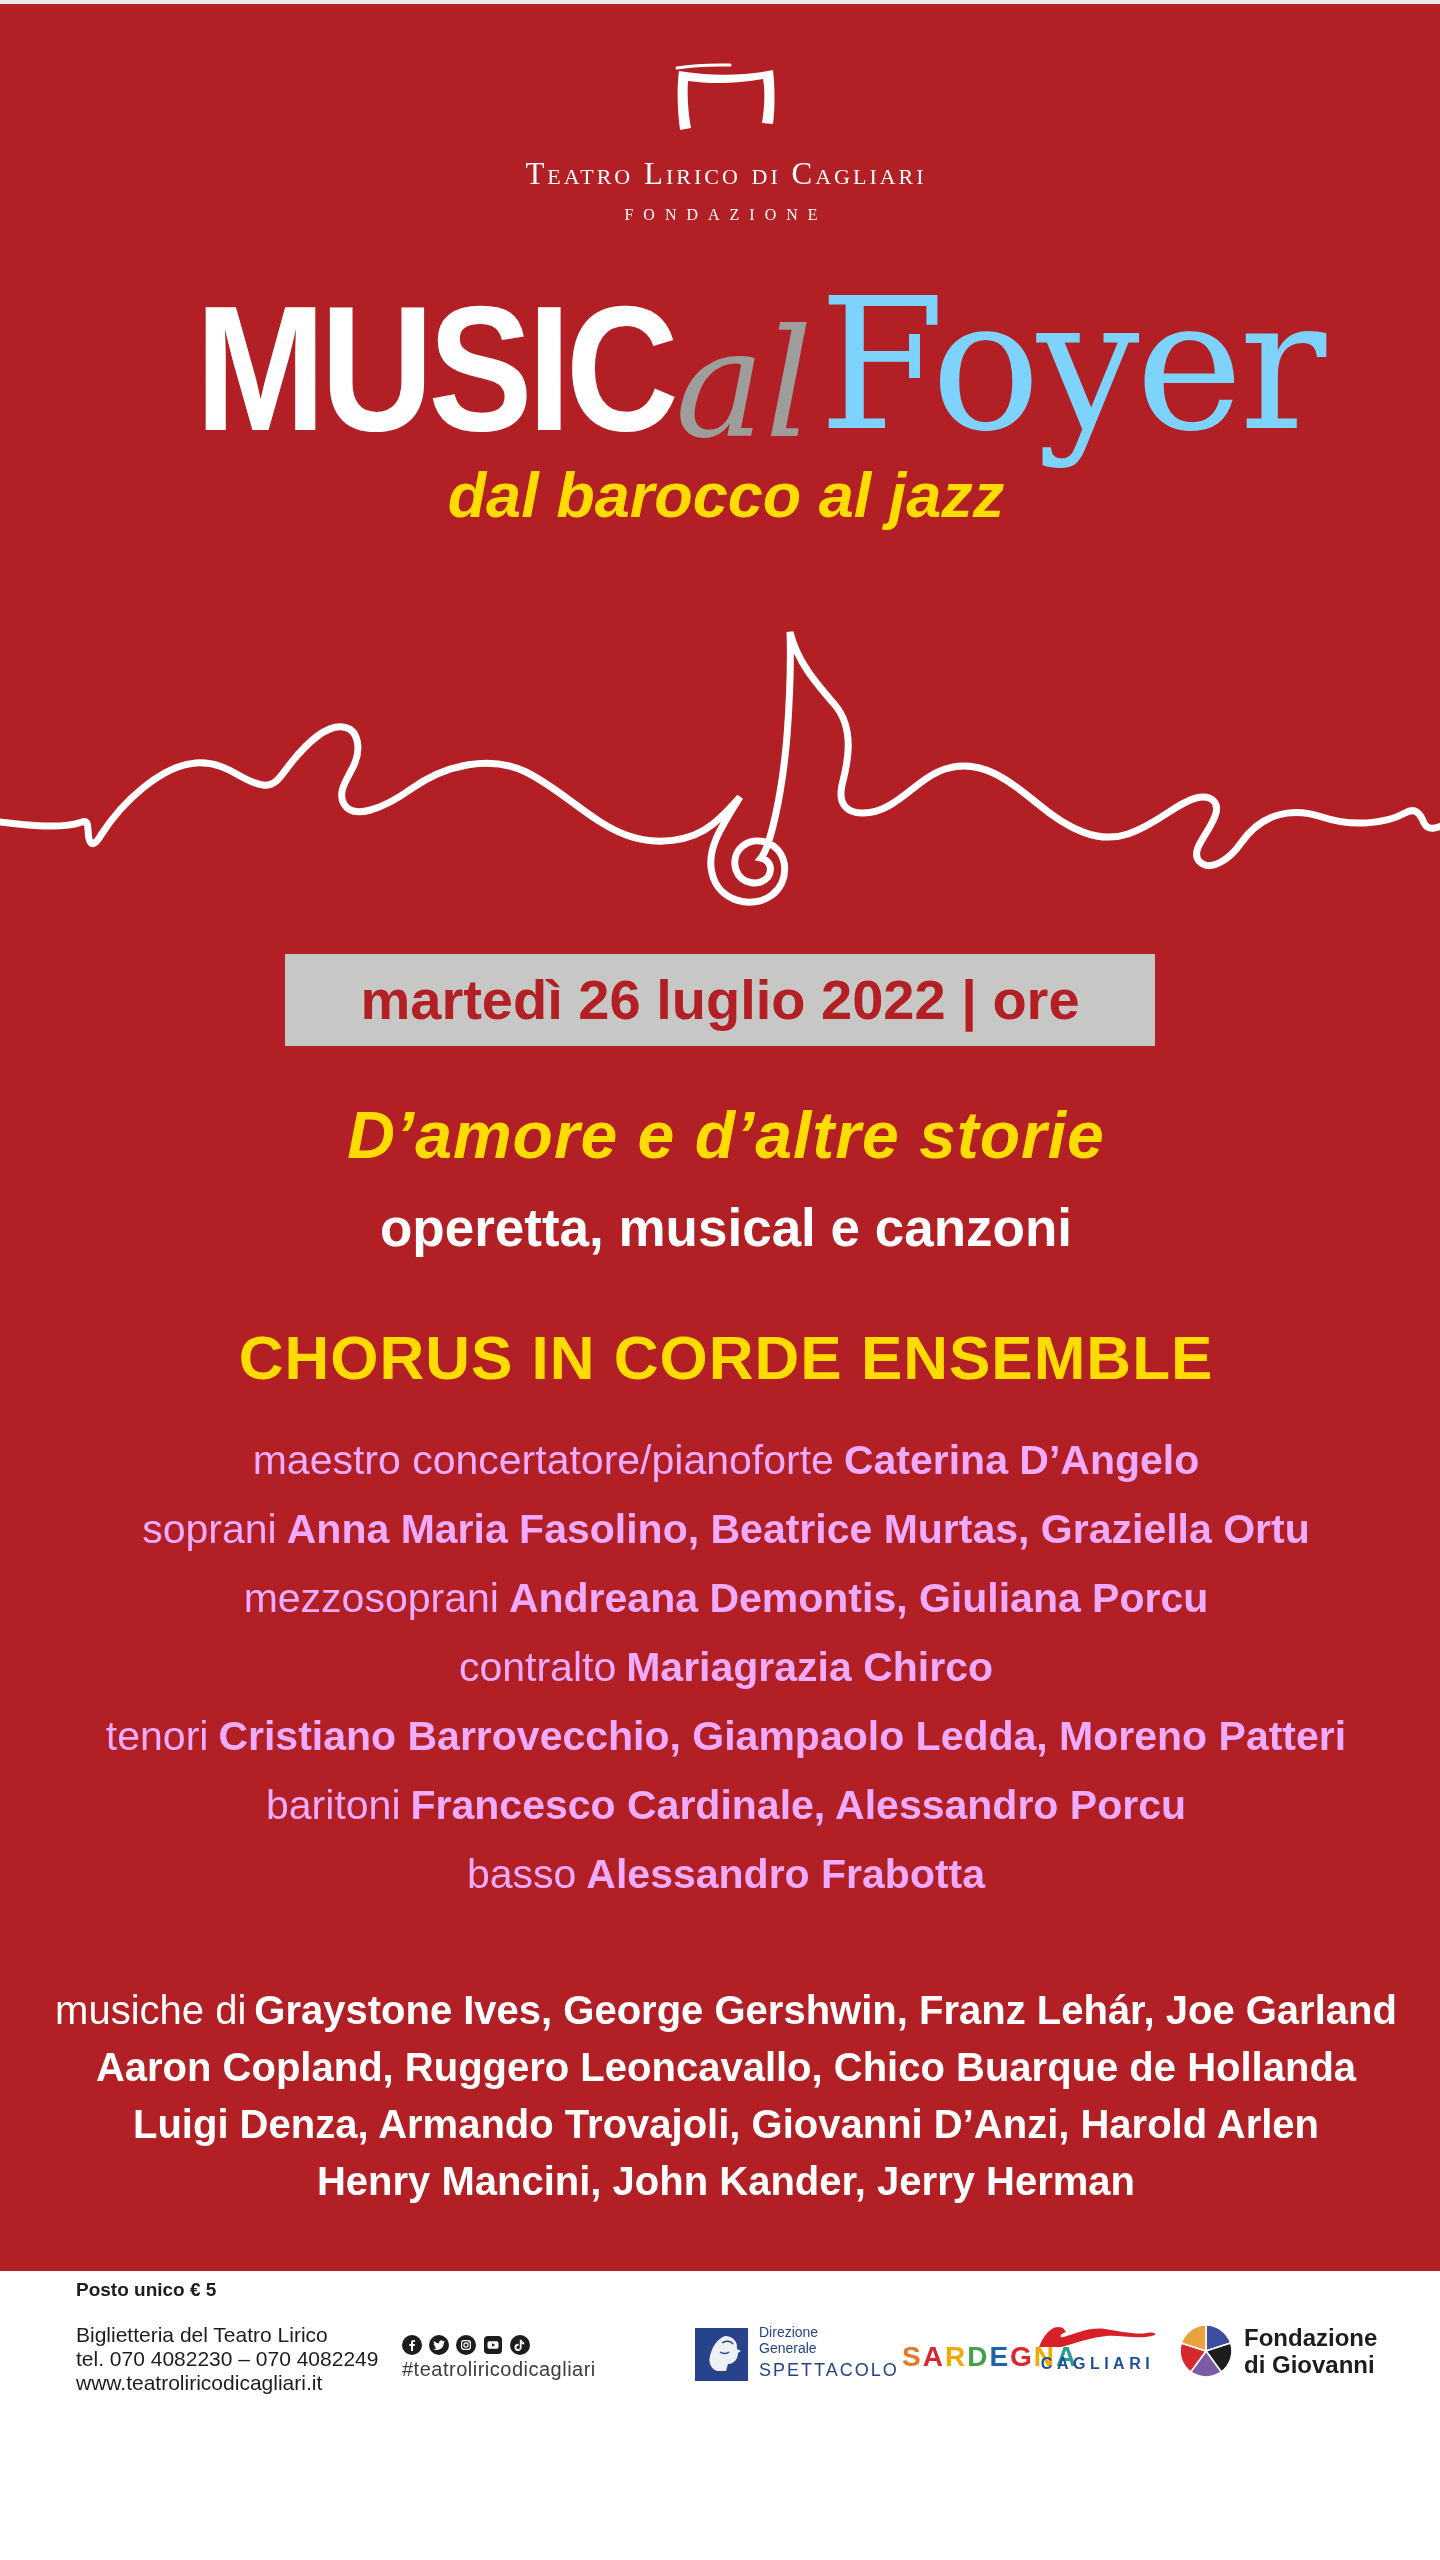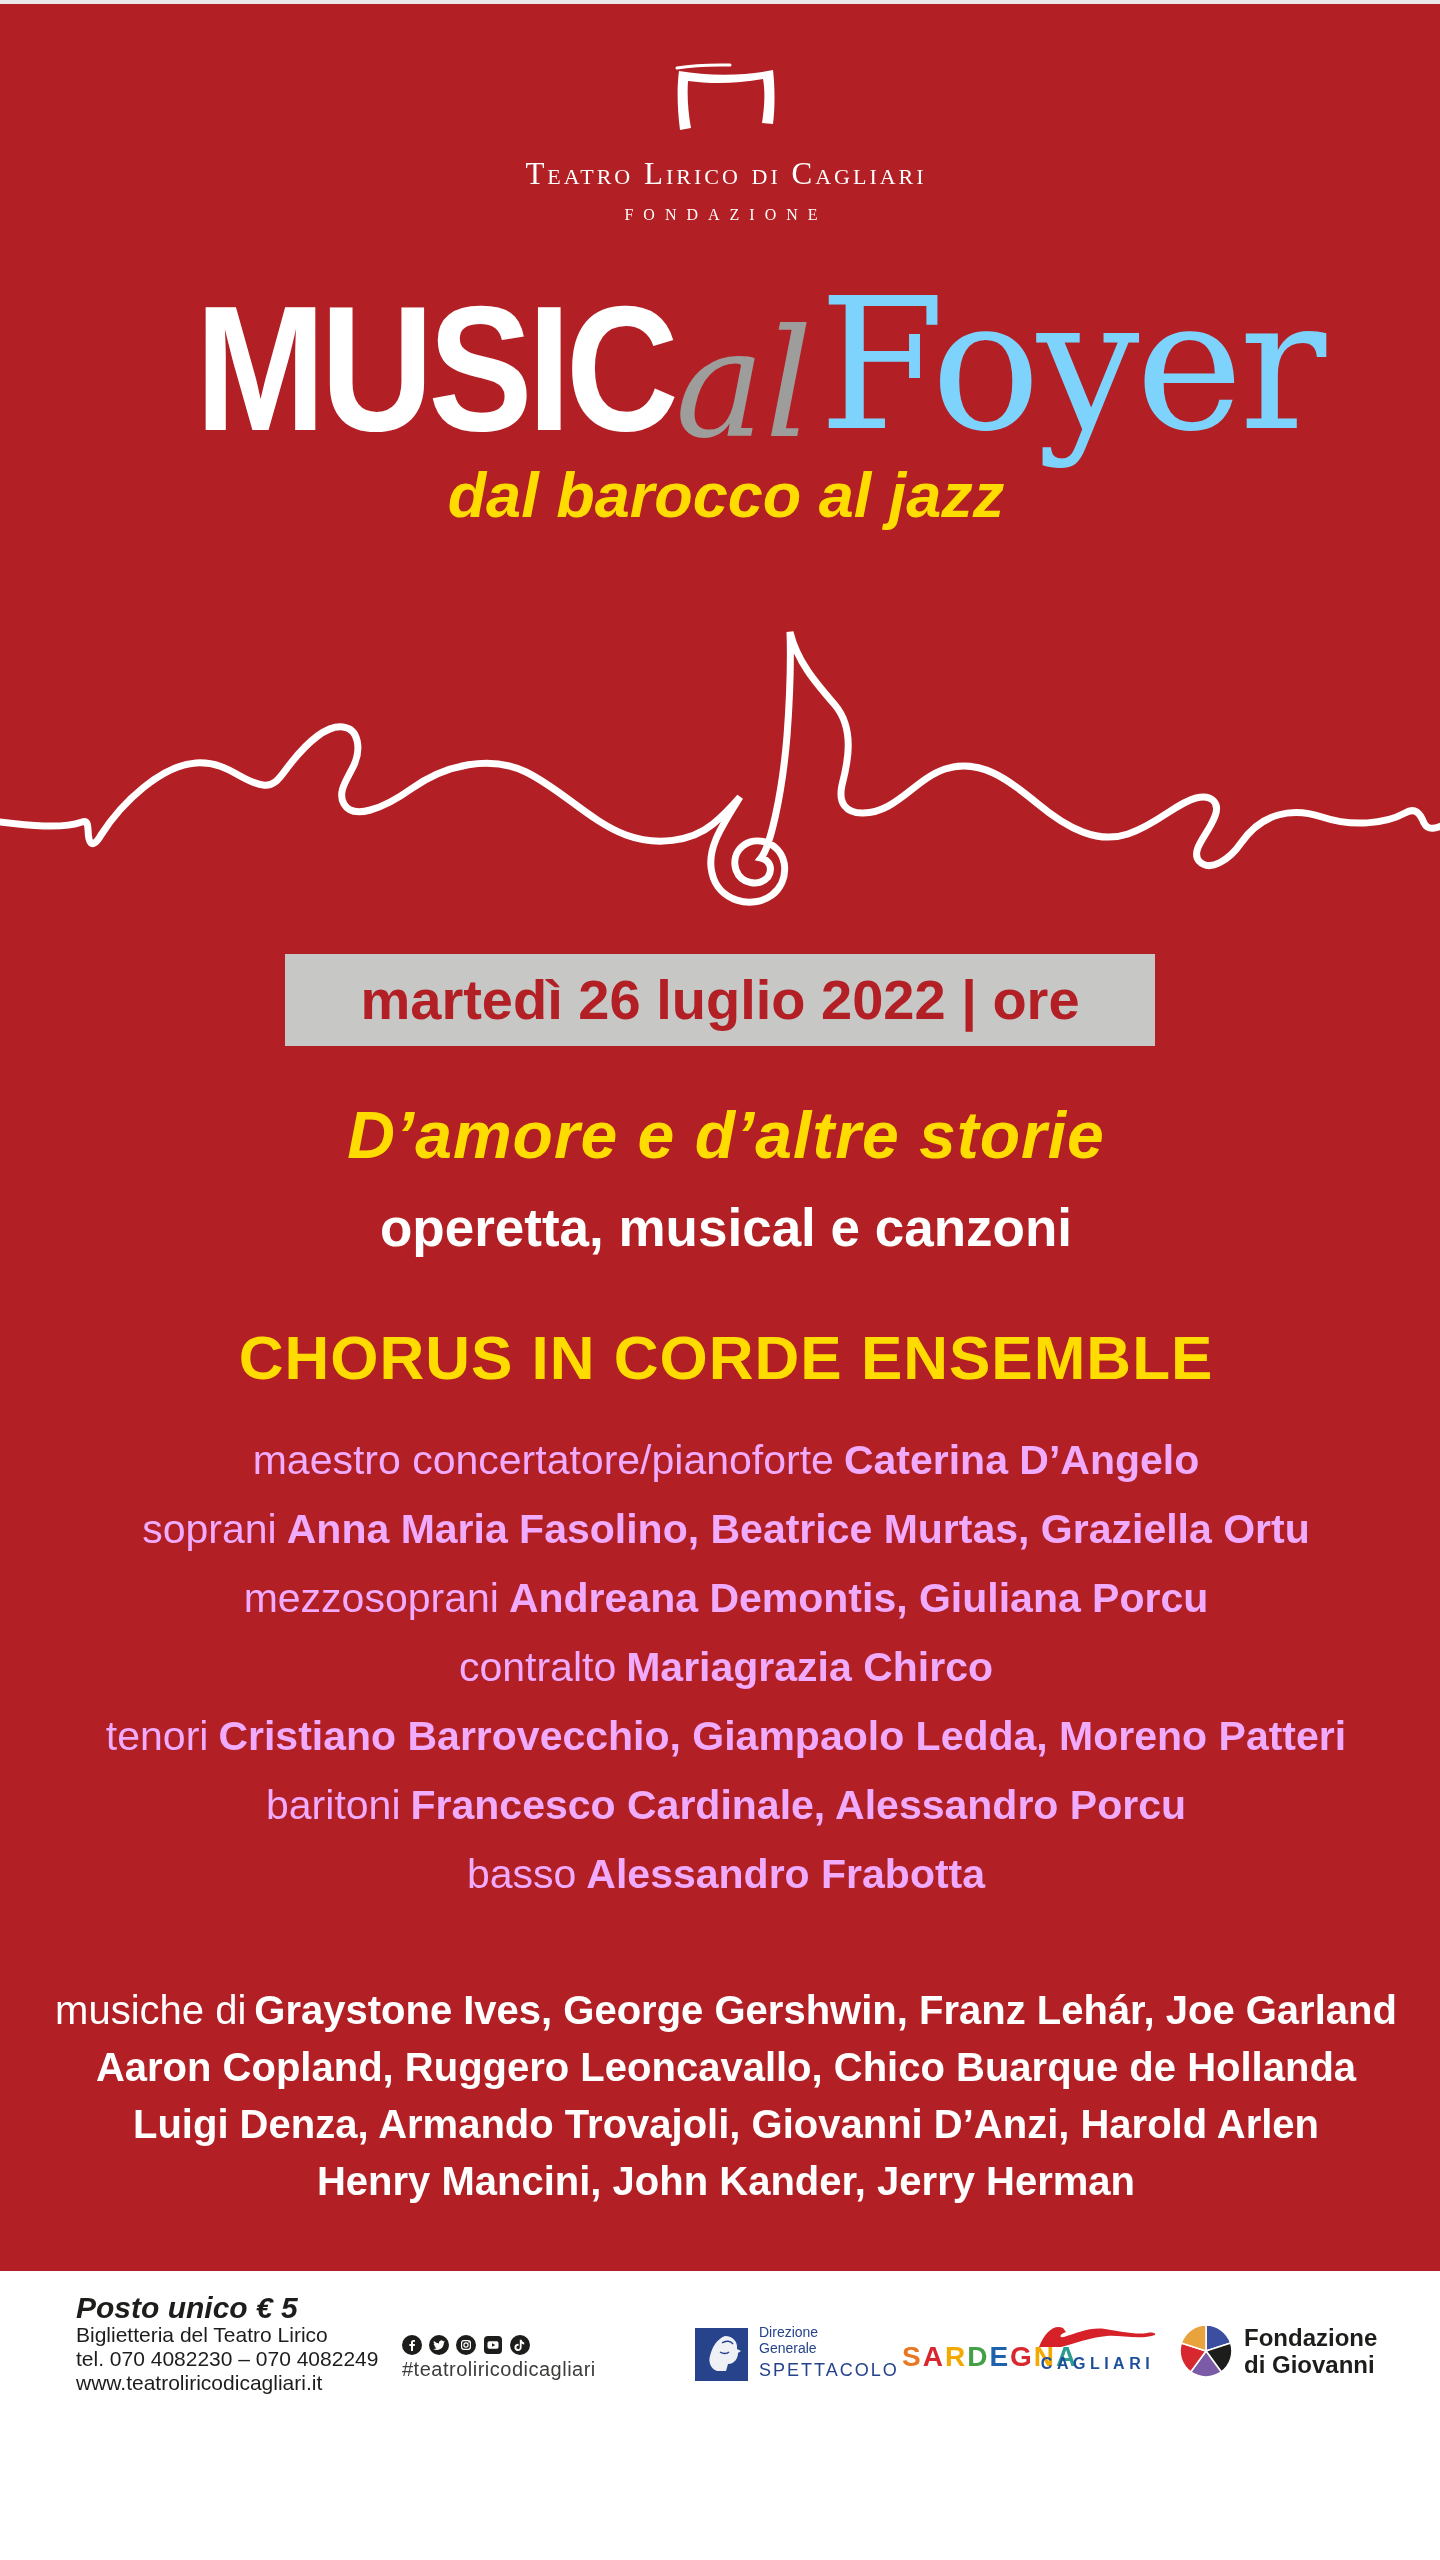--- a/index.html
+++ b/index.html
@@ -65,21 +65,21 @@
   .cast-block{position:absolute;top:1422px;left:0;width:100%;text-align:center;color:#f0abfc;}
   .cast-line{font-size:41px;line-height:69px;white-space:nowrap;}
   .cast-label{font-weight:400;margin-right:10px;}
   .cast-names{font-weight:700;}
   
   .program-block{position:absolute;top:1978px;left:0;width:100%;text-align:center;color:#fff;}
   .prog-line{font-size:40px;line-height:57px;font-weight:700;white-space:nowrap;}
   .prog-label{font-weight:400;margin-right:8px;}
   
   .footer{position:absolute;left:0;top:2267px;width:1440px;height:293px;background:#fff;color:#1d1d1b;}
-  .price{position:absolute;left:76px;top:20px;font-size:30px;font-weight:700;font-style:italic;}
+  .price{position:absolute;left:76px;top:8px;font-size:19px;font-weight:700;}
   .contact{position:absolute;left:76px;top:52px;font-size:21px;line-height:24px;font-weight:400;}
   .social{position:absolute;left:402px;top:64px;}
   .social-row{display:flex;gap:7px;}
   .soc-icon{width:20px;height:20px;}
   .hashtag{font-size:20px;color:#3c3c3b;margin-top:3px;letter-spacing:.5px;}
   .mibac{position:absolute;left:695px;top:53px;display:flex;align-items:flex-end;}
   .mibac-square{position:relative;width:53px;height:53px;background:#26438b;}
   .mibac-vert{
     position:absolute;left:-1px;bottom:1px;transform:rotate(-90deg);transform-origin:left bottom;
     color:#fff;font-size:12px;font-weight:700;font-style:italic;letter-spacing:1px;

